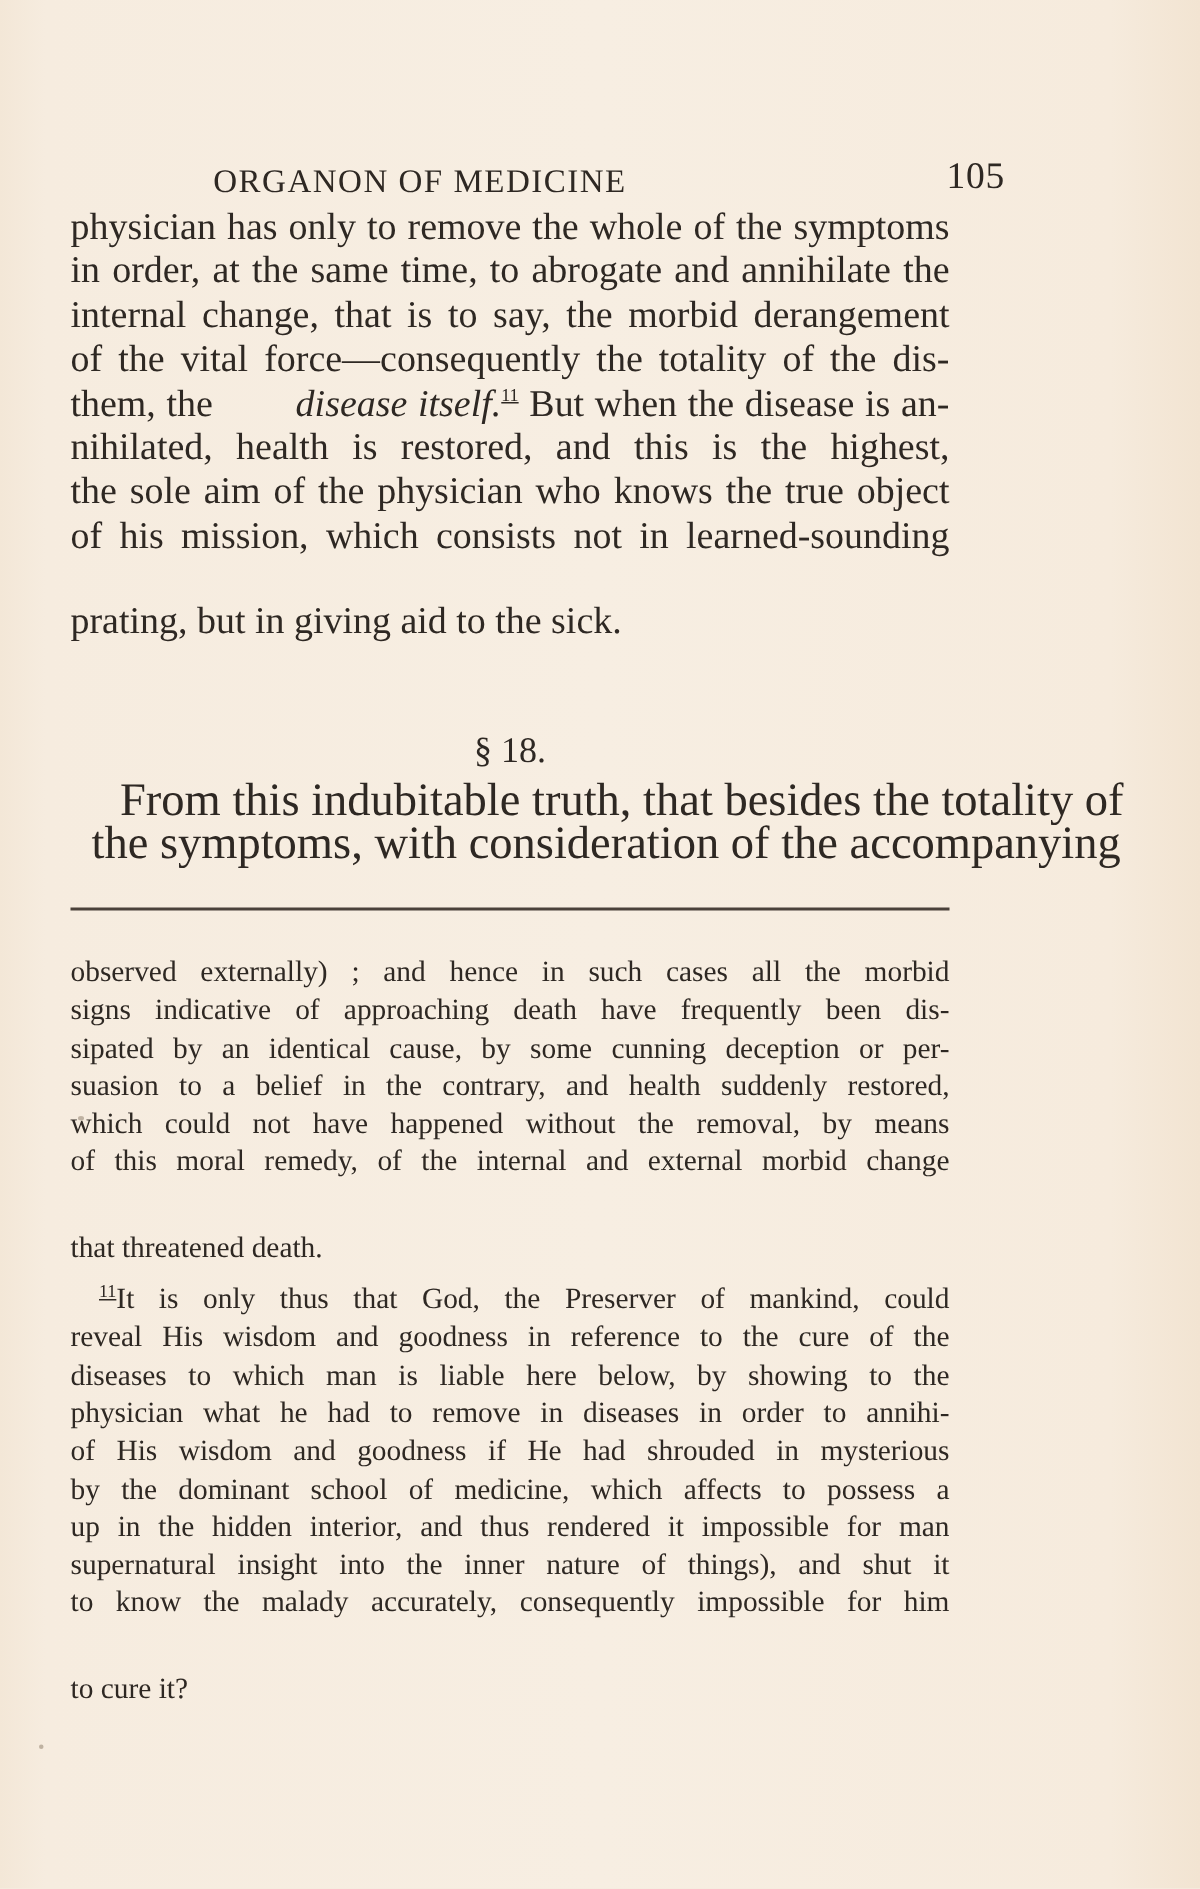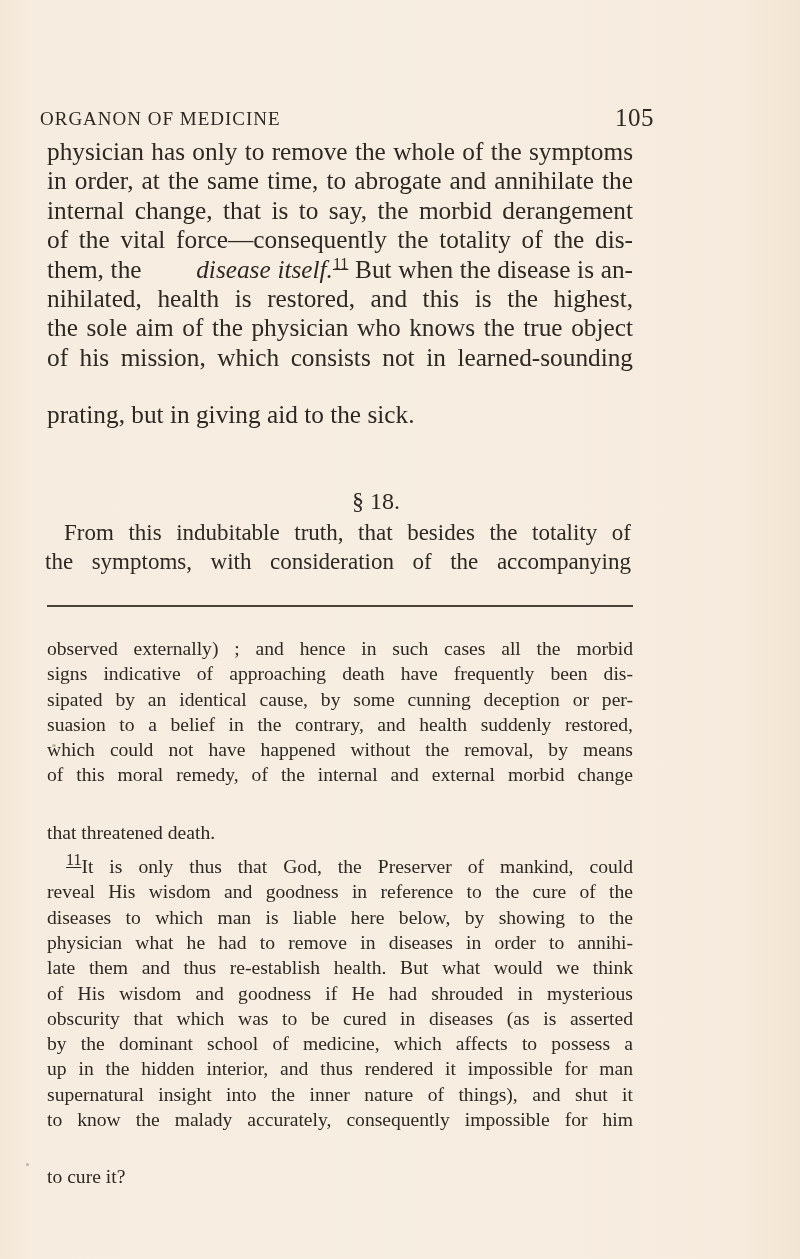--- a/index.html
+++ b/index.html
@@ -25,30 +25,30 @@
       position: absolute;
       top: 104px;
       left: 40px;
       width: 630px;
       height: 30px;
     }
     .running-title {
       position: absolute;
       left: 0;
       width: 480px;
-      text-align: left;
-      font-size: 19px;
+      text-align: center;
+      font-size: 22px;
       letter-spacing: 1px;
       font-variant: small-caps;
       text-transform: uppercase;
       top: 4px;
     }
     .page-number {
       position: absolute;
-      right: 16px;
+      right: 0;
       top: 0;
       font-size: 25px;
       letter-spacing: 0.5px;
     }
     .body-text {
       position: absolute;
       left: 47px;
       top: 137px;
       width: 586px;
       font-size: 25.3px;
@@ -64,40 +64,39 @@
     }
     .body-text .line.last {
       text-align-last: left;
       margin-top: 28px;
     }
     .body-text em {
       font-style: italic;
       margin-left: 48px;
     }
     sup {
-      font-size: 16px;
+      font-size: 12px;
       line-height: 0;
       vertical-align: super;
       text-decoration: underline;
     }
     .section-mark {
       position: absolute;
       top: 488px;
       left: 0;
       width: 680px;
       text-align: center;
       font-size: 24px;
-      padding-left: 36px;
     }
     .para2 {
       position: absolute;
-      left: 45px;
+      left: 61px;
       top: 518px;
       width: 586px;
-      font-size: 23px;
+      font-size: 31px;
       line-height: 29.4px;
     }
     .para2 .line {
       display: block;
       text-align: justify;
       text-align-last: justify;
       white-space: nowrap;
       height: 29.4px;
     }
     .para2 .indent {
@@ -185,23 +184,21 @@
       <span class="line">which could not have happened without the removal, by means</span>
       <span class="line">of this moral remedy, of the internal and external morbid change</span>
       <span class="line last">that threatened death.</span>
     </div>
     <div class="fn-gap"></div>
     <div>
       <span class="line indent"><sup>11</sup><span>It is only thus that God, the Preserver of mankind, could</span></span>
       <span class="line">reveal His wisdom and goodness in reference to the cure of the</span>
       <span class="line">diseases to which man is liable here below, by showing to the</span>
       <span class="line">physician what he had to remove in diseases in order to annihi-</span>
-      <span class="line">late them and thus re-establish health. But what would we think</span>
       <span class="line">of His wisdom and goodness if He had shrouded in mysterious</span>
-      <span class="line">obscurity that which was to be cured in diseases (as is asserted</span>
       <span class="line">by the dominant school of medicine, which affects to possess a</span>
       <span class="line">up in the hidden interior, and thus rendered it impossible for man</span>
       <span class="line">supernatural insight into the inner nature of things), and shut it</span>
       <span class="line">to know the malady accurately, consequently impossible for him</span>
       <span class="line last">to cure it?</span>
     </div>
   </div>
 
   <div class="speck" style="left:52px; top:744px;"></div>
   <div class="speck" style="left:26px; top:1163px; width:3px;"></div>

